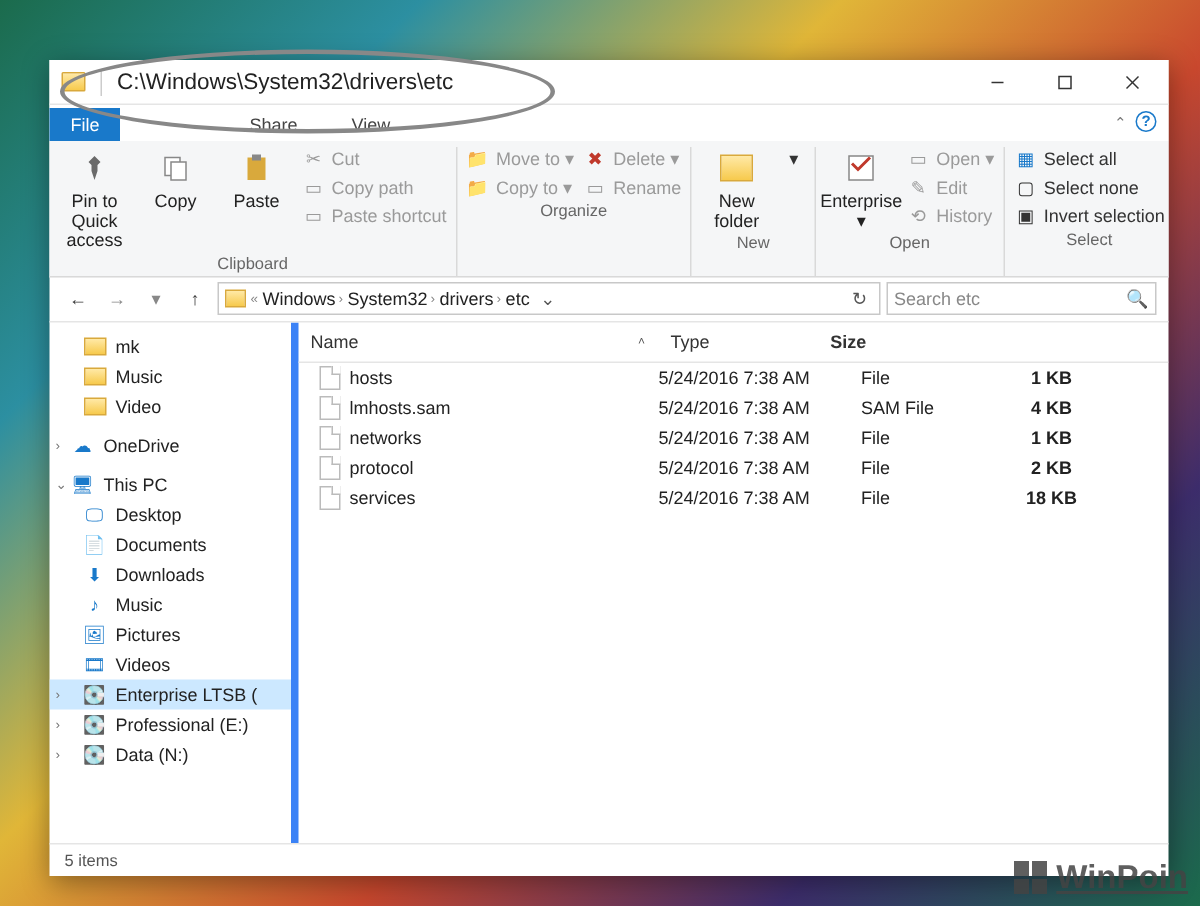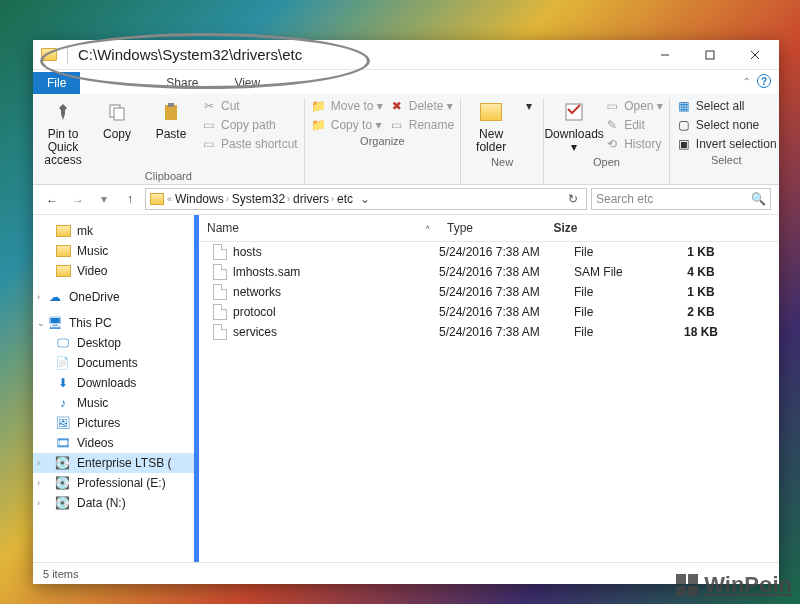--- a/index.html
+++ b/index.html
@@ -196,21 +196,21 @@
 
     <div class="group">
       <div class="group-row">
         <div class="big-btn">
           <span class="ic">
               <svg width="22" height="22">
                 <rect x="3" y="3" width="16" height="16" fill="#fff" stroke="#888"></rect>
                 <path d="M5 8l4 4 8-8" stroke="#c0392b" fill="none" stroke-width="2"></path>
               </svg>
             </span>
-          <span>Downloads ▾</span>
+          <span>Enterprise ▾</span>
         </div>
         <div class="small-col">
           <div class="small-btn disabled">
               <span class="ic">▭</span>
               <span>Open ▾</span>
             </div>
           <div class="small-btn disabled">
               <span class="ic">✎</span>
               <span>Edit</span>
             </div>

